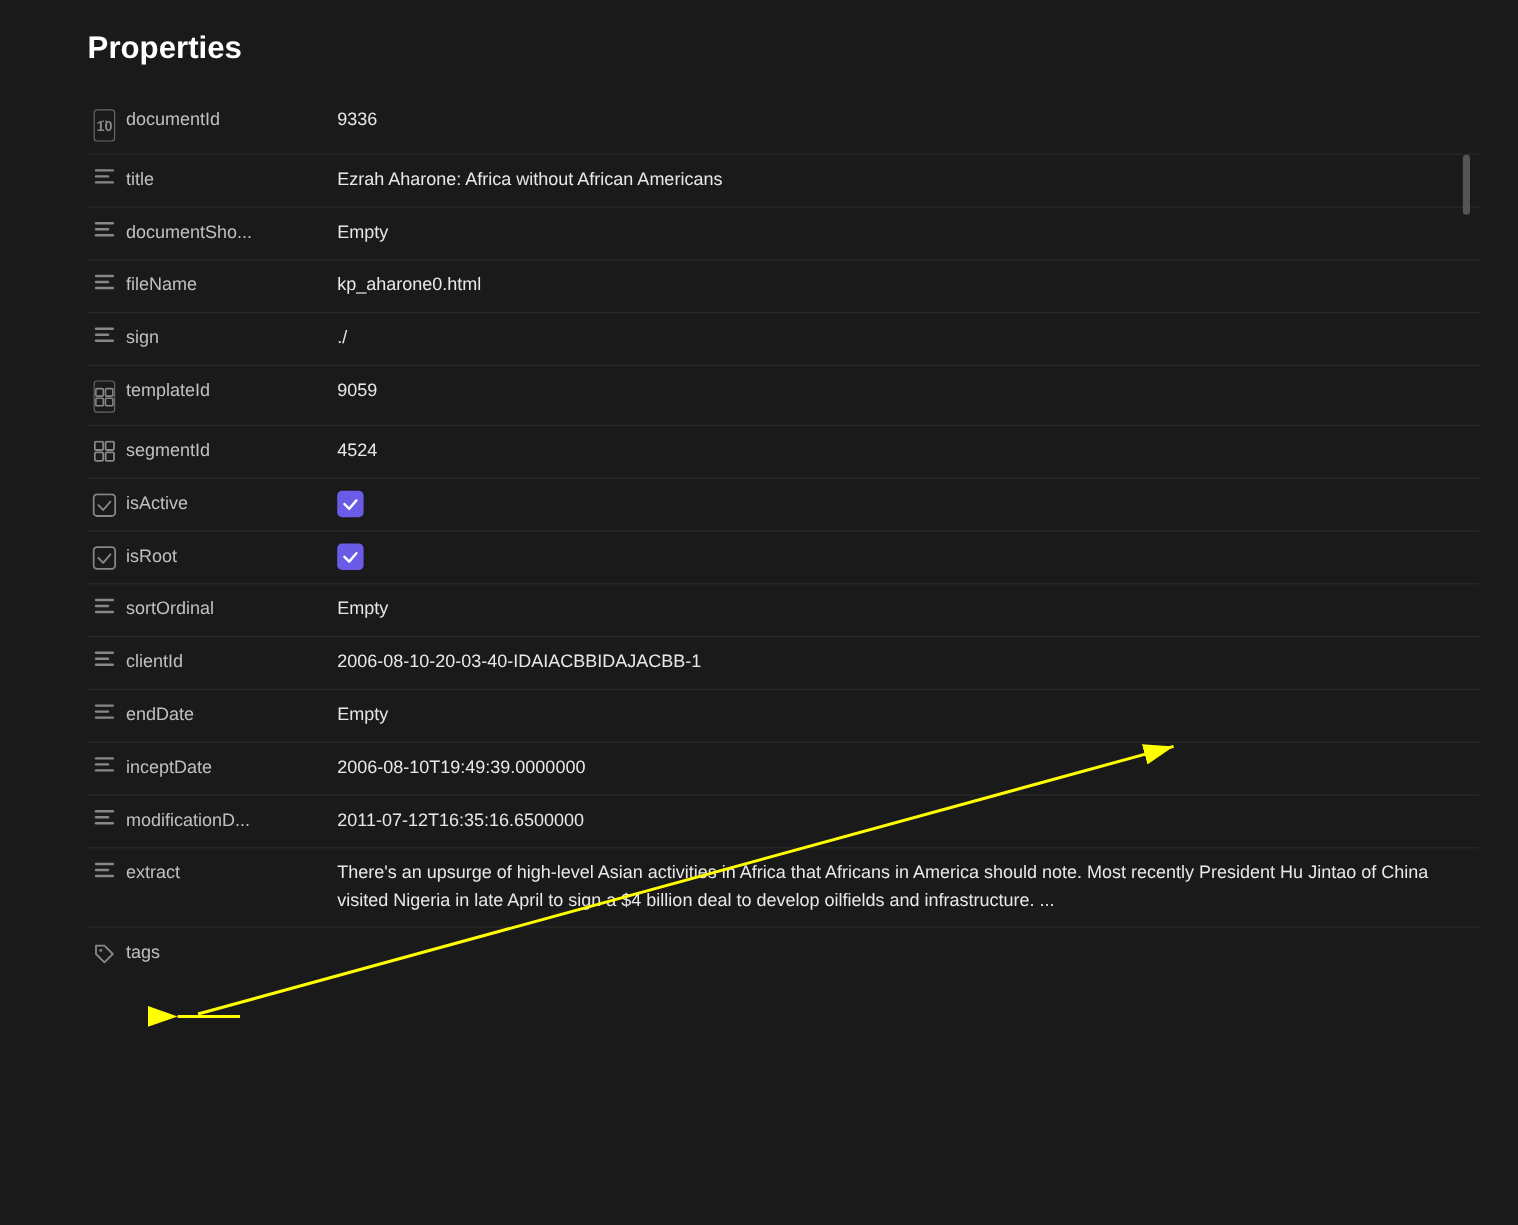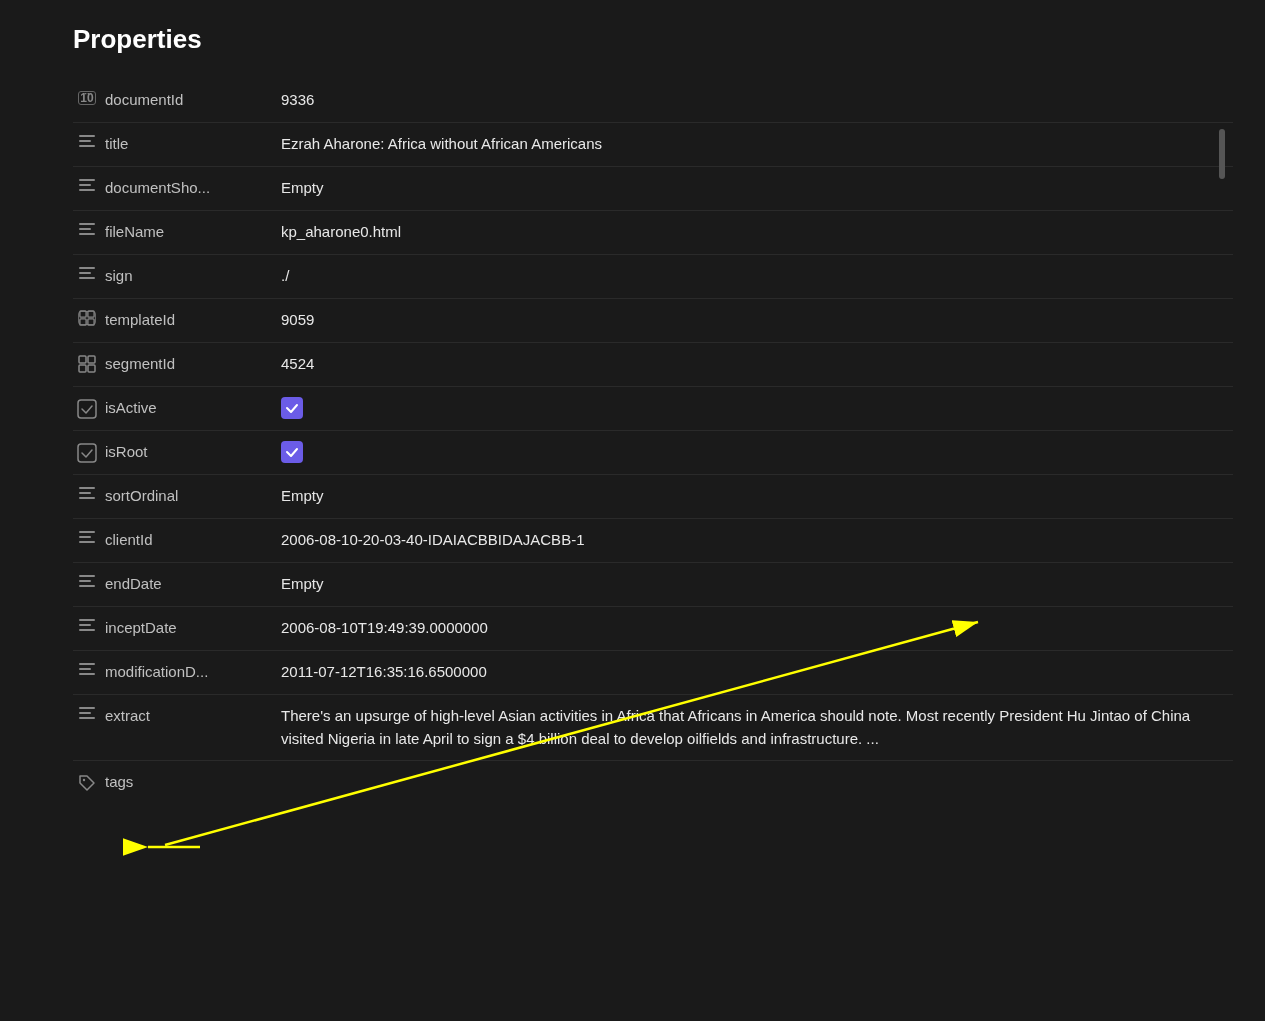--- a/index.html
+++ b/index.html
@@ -105,21 +105,21 @@
 
     
     .icon-numeric {
       font-size: 12px;
       display: inline-flex;
       align-items: center;
       justify-content: center;
       border: 1.5px solid #666;
       border-radius: 3px;
       width: 18px;
-      height: 14px;
+      height: 27px;
       color: #888;
       font-weight: bold;
     }
 
     .icon-text {
       display: flex;
       flex-direction: column;
       gap: 3px;
     }
 

